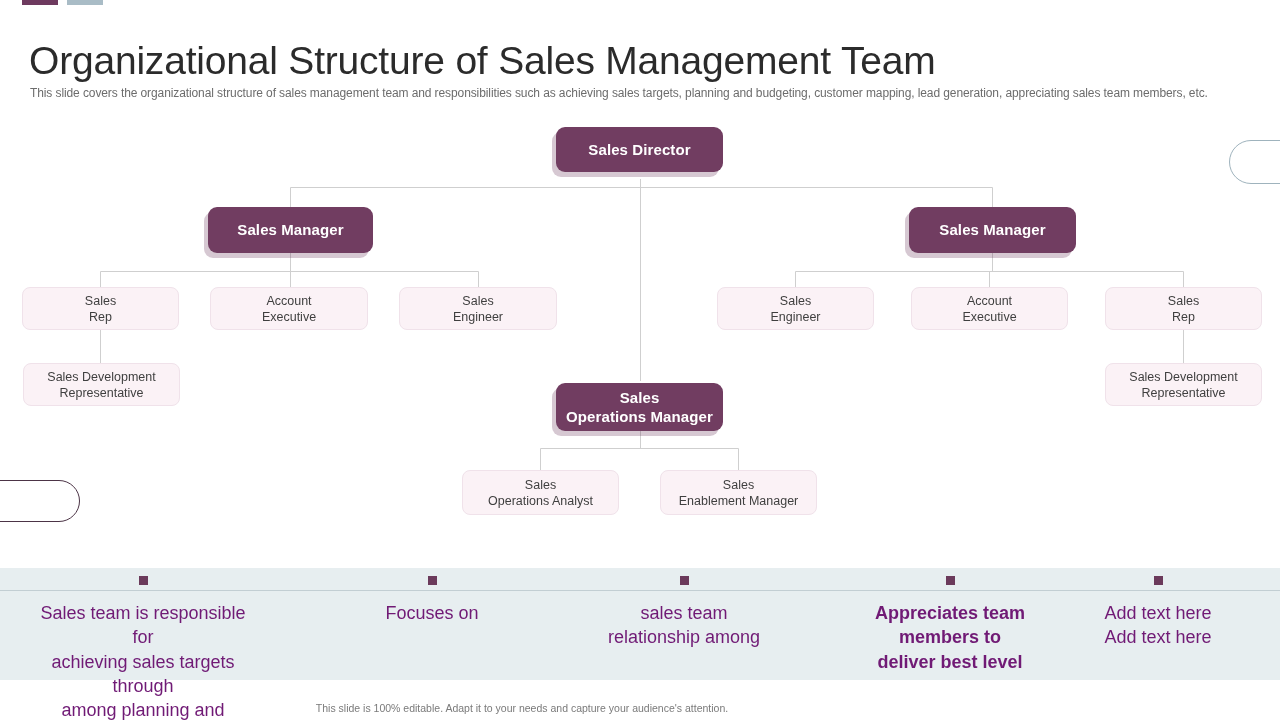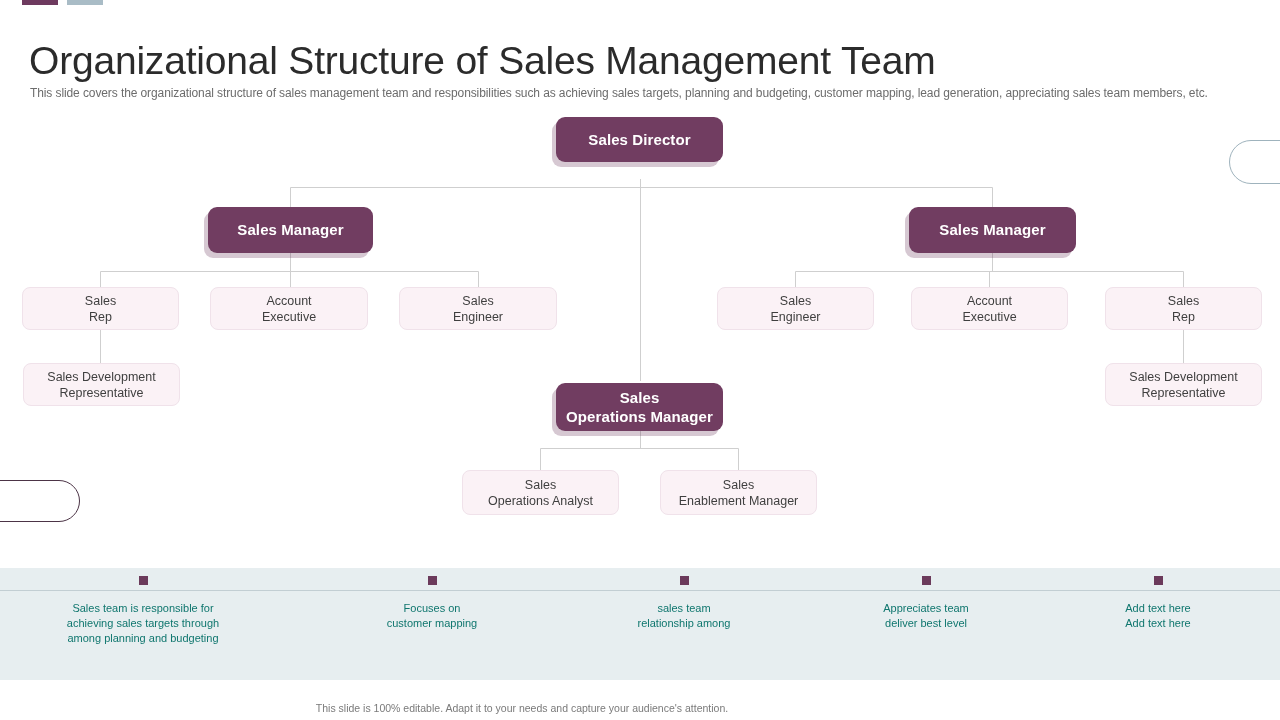--- a/index.html
+++ b/index.html
@@ -138,22 +138,22 @@
     width: 210px;
     text-align: center;
   }
   .band-marker {
     width: 9px;
     height: 9px;
     background: #6b3a5b;
     margin: 0 auto 16px auto;
   }
   .band-text {
-    font-size: 11px;
-    color: #0f766e;
+    font-size: 18px;
+    color: #701a75;
     line-height: 1.35;
   }
 
   
   .footer-note {
     position: absolute;
     top: 702px;
     left: 0;
     width: 1044px;
     text-align: center;
@@ -221,21 +221,21 @@
 
       <path d="M1183.5 330 L1183.5 363"></path>
 
       <path d="M640.5 431 L640.5 448.5"></path>
       <path d="M540.5 448.5 L738.5 448.5"></path>
       <path d="M540.5 448.5 L540.5 470"></path>
       <path d="M738.5 448.5 L738.5 470"></path>
     </g>
   </svg>
 
-  <div class="node node-dark" style="left:556px; top:117px; width:167px; height:45px;">
+  <div class="node node-dark" style="left:556px; top:127px; width:167px; height:45px;">
     <span>Sales Director</span>
   </div>
 
   <div class="node node-dark" style="left:208px; top:207px; width:165px; height:46px;">
     <span>Sales Manager</span>
   </div>
   <div class="node node-dark" style="left:909px; top:207px; width:167px; height:46px;">
     <span>Sales Manager</span>
   </div>
 
@@ -295,32 +295,32 @@
 <div class="band-item" style="left:38px;">
   <div class="band-marker"></div>
   <div class="band-text">Sales team is responsible for</div>
   <div class="band-text">achieving sales targets through</div>
   <div class="band-text">among planning and budgeting</div>
 </div>
 
 <div class="band-item" style="left:327px;">
   <div class="band-marker"></div>
   <div class="band-text">Focuses on</div>
-  <div class="band-text">customer mapping</div>
 </div>
 
 <div class="band-item" style="left:579px;">
   <div class="band-marker"></div>
   <div class="band-text">sales team</div>
   <div class="band-text">relationship among</div>
 </div>
 
-<div class="band-item" style="left:821px;">
+<div class="band-item" style="left:845px;font-weight:bold;">
   <div class="band-marker"></div>
   <div class="band-text">Appreciates team</div>
+  <div class="band-text">members to</div>
   <div class="band-text">deliver best level</div>
 </div>
 
 <div class="band-item" style="left:1053px;">
   <div class="band-marker"></div>
   <div class="band-text">Add text here</div>
   <div class="band-text">Add text here</div>
   <div class="band-text"></div>
 </div>
 

